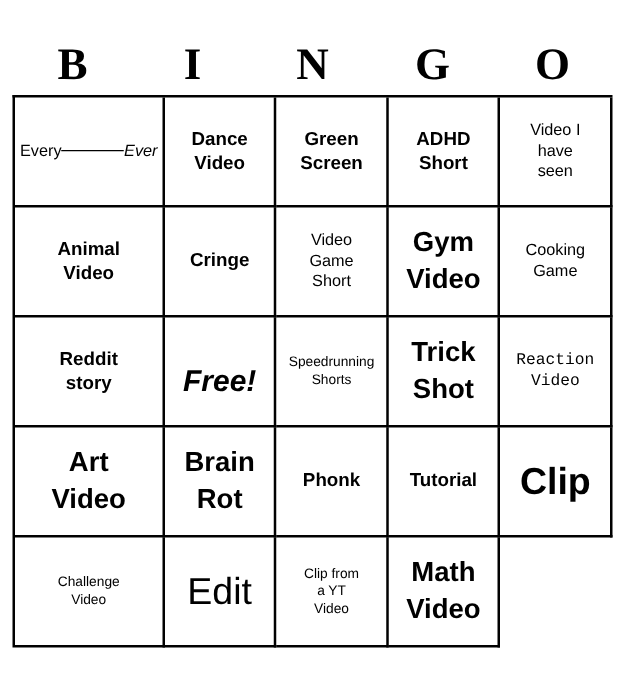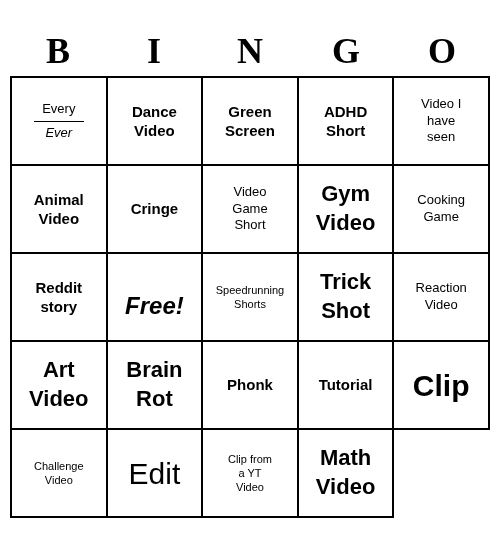--- a/index.html
+++ b/index.html
@@ -65,21 +65,21 @@
 
     .bingo-cell .divider {
       display: block;
       border-top: 1.5px solid #000;
       width: 50px;
       margin: 3px auto;
     }
 
     .cell-inner {
       display: flex;
-      flex-direction: column;
+      flex-direction: row;
       align-items: center;
     }
   </style>
 </head>
 <body>
 
 <div class="bingo-container">
   <div class="bingo-header">
   <div class="bingo-header-cell">B</div>
       <div class="bingo-header-cell">I</div>
@@ -141,21 +141,21 @@
       </div>
       <div class="bingo-cell" style="font-size: 11px;">
         <span style="white-space: pre-line;">Speedrunning
 Shorts</span>
       </div>
       <div class="bingo-cell" style="font-size: 22px; font-weight: bold;">
         <span style="white-space: pre-line;">Trick
 Shot</span>
       </div>
       <div class="bingo-cell">
-        <span style="white-space: pre-line;">Reaction
+        <span style="white-space: pre-line; font-family: Liberation Mono, monospace;">Reaction
 Video</span>
       </div>
       <div class="bingo-cell" style="font-size: 22px; font-weight: bold;">
         <span style="white-space: pre-line;">Art
 Video</span>
       </div>
       <div class="bingo-cell" style="font-size: 22px; font-weight: bold;">
         <span style="white-space: pre-line;">Brain
 Rot</span>
       </div>

